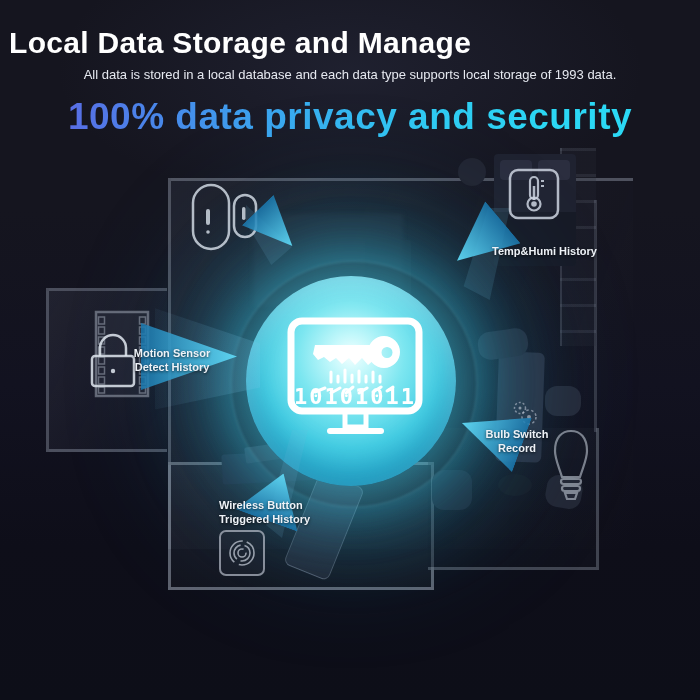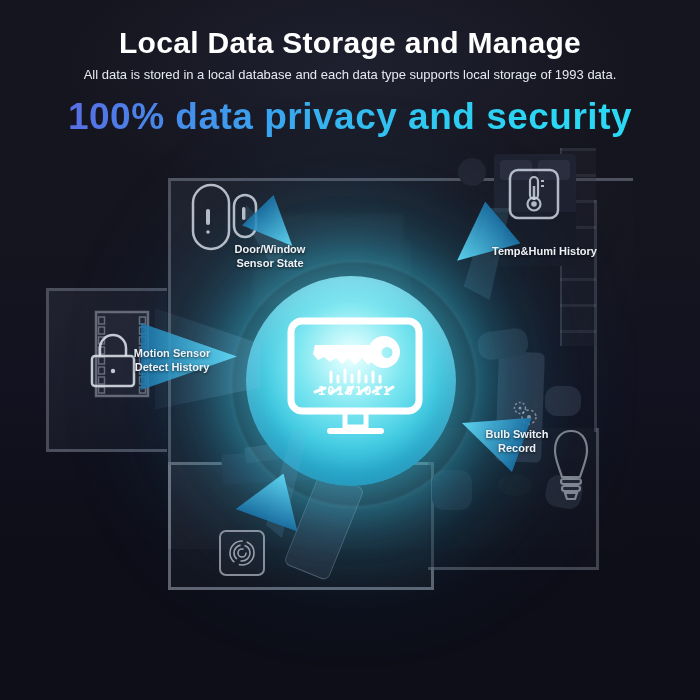--- a/index.html
+++ b/index.html
@@ -6,21 +6,21 @@
   #stage{
     position:relative;width:700px;height:700px;overflow:hidden;
     font-family:"Liberation Sans",sans-serif;
     background:
       radial-gradient(ellipse 420px 200px at 50% 10%, rgba(82,92,132,.16), rgba(0,0,0,0) 70%),
       linear-gradient(180deg,#15151f 0%,#15151f 30%,#121220 55%,#0e0e19 78%,#0d0e18 100%);
   }
   .abs{position:absolute;}
   .ni{pointer-events:none;}
   
-  .title{left:0;right:0;top:26px;text-align:center;color:#ffffff;font-size:30px;font-weight:700;letter-spacing:.3px;z-index:9;}
+  .title{left:9px;right:0;top:26px;color:#ffffff;font-size:30px;font-weight:700;letter-spacing:.3px;z-index:9;}
   .subtitle{left:0;right:0;top:67px;text-align:center;color:#e6e9f0;font-size:13px;font-weight:400;z-index:9;}
   .headline{left:0;right:0;top:96px;text-align:center;font-size:37px;font-weight:700;letter-spacing:.5px;z-index:9;
     background:linear-gradient(90deg,#5d66e3 6%,#4b82e9 20%,#3aa4ee 38%,#30c6f1 58%,#2bd7f4 78%,#2bd9f5 95%);
     -webkit-background-clip:text;background-clip:text;color:transparent;}
   
   .panelA{left:168px;top:178px;width:462px;height:368px;z-index:1;
     border-top:3px solid rgba(125,131,146,.55);border-left:3px solid rgba(125,131,146,.55);
     background:linear-gradient(110deg,rgba(58,62,78,.30) 0%,rgba(36,38,52,.16) 55%,rgba(18,20,30,0) 100%);}
   .panelB{left:46px;top:288px;width:118px;height:158px;z-index:1;
     border:3px solid rgba(122,128,143,.5);border-right:none;
@@ -65,21 +65,21 @@
   .arrow{clip-path:polygon(0 0,100% 50%,0 100%);z-index:4;
     background:linear-gradient(90deg,rgba(26,120,175,.85),rgba(96,217,245,.95));}
   .beam{z-index:3;}
   
   .lbl{color:#eef2f7;font-size:11px;line-height:13.5px;font-weight:600;z-index:5;
     text-shadow:0 1px 3px rgba(0,0,0,.7);}
   .ctr{text-align:center;}
   
   .monitor{left:285px;top:316px;z-index:6;}
   .binary{left:285px;top:384px;width:140px;text-align:center;z-index:7;color:#ffffff;
-    font-family:"DejaVu Sans Mono",monospace;font-weight:700;font-size:12px;letter-spacing:2px;}
+    font-family:"DejaVu Sans Mono",monospace;font-weight:700;font-size:22px;letter-spacing:2px;}
   .icon{z-index:3;}
 </style>
 </head>
 <body>
 
 <div id="stage">
 
   <div class="abs title ni">Local Data Storage and Manage</div>
   <div class="abs subtitle ni">All data is stored in a local database and each data type supports local storage of 1993 data.</div>
   <div class="abs headline ni">100% data privacy and security</div>
@@ -217,29 +217,29 @@
       <line x1="30" y1="76" x2="40" y2="72"></line>
         <line x1="46" y1="77" x2="55" y2="72"></line>
       <line x1="61" y1="77" x2="68" y2="71"></line>
         <line x1="74" y1="77" x2="82" y2="72"></line>
       <line x1="88" y1="76" x2="96" y2="71"></line>
         <line x1="102" y1="75" x2="108" y2="71"></line>
     </g>
   </svg>
   <div class="abs binary ni">10101011</div>
 
-  <div class="abs lbl ctr" style="left:215px;top:243px;width:110px;">
-    <div>Door/Window</div>
-    <div>Sensor State</div>
-  </div>
   <div class="abs lbl ctr" style="left:440px;top:245px;width:115px;margin-left:47px;">
     <div>Temp&amp;Humi History</div>
   </div>
   <div class="abs lbl ctr" style="left:462px;top:428px;width:110px;">
     <div>Bulb Switch</div>
     <div>Record</div>
   </div>
   <div class="abs lbl ctr" style="left:117px;top:347px;width:110px;">
     <div>Motion Sensor</div>
     <div>Detect History</div>
   </div>
+  <div class="abs lbl" style="left:219px;top:499px;width:130px;">
+    <div>Wireless Button</div>
+    <div>Triggered History</div>
+  </div>
 
 </div>
 
 </body></html>

